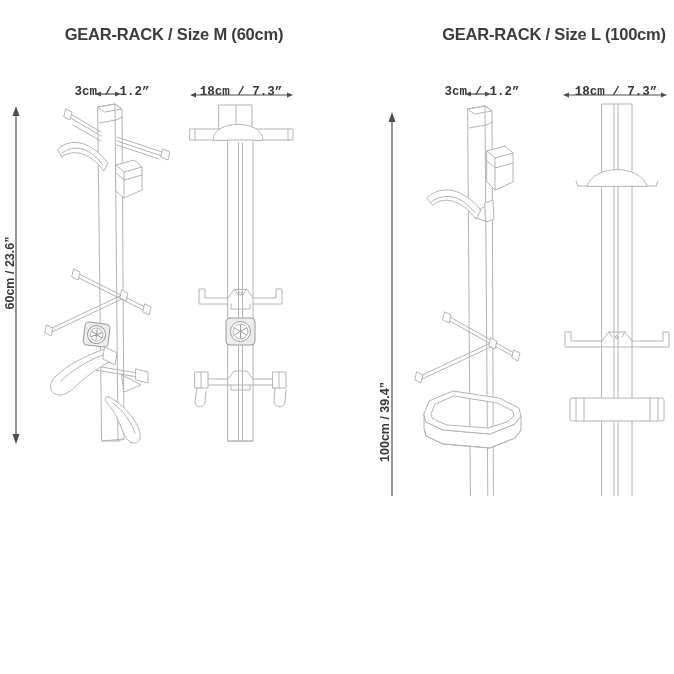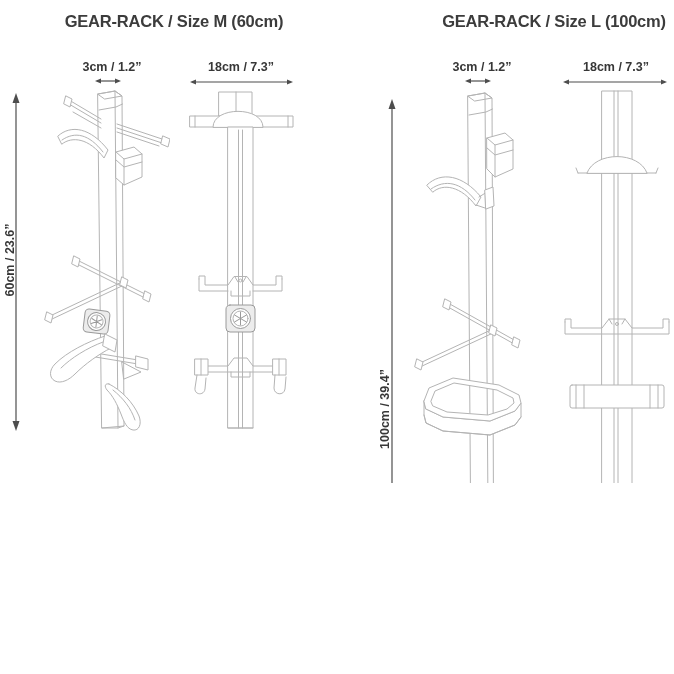--- a/index.html
+++ b/index.html
@@ -4,21 +4,21 @@
 <style>
   * { box-sizing: border-box; margin: 0; padding: 0; }
   html,body { background:#fff; }
   body { font-family: "Liberation Sans", sans-serif; }
   .canvas {
     position: relative;
     width: 674px;
     height: 480px;
     background: #ffffff;
     overflow: hidden;
-    margin: 3px auto;
+    margin: 16px auto;
   }
   .title {
     position: absolute;
     top: 9px;
     width: 260px;
     text-align: center;
     font-size: 16.5px;
     font-weight: 700;
     letter-spacing: -0.2px;
     color: #3c3c3c;
@@ -28,21 +28,21 @@
   .title.l { left: 424px; }
   .dim {
     position: absolute;
     width: 110px;
     text-align: center;
     font-size: 12.5px;
     font-weight: 600;
     color: #373737;
     white-space: nowrap;
   }
-  .dim.top { top: 57px; }
+  .dim.top { top: 69px; font-family: Liberation Mono, monospace; }
   .dim.pole-m  { left: 57px; }
   .dim.brk-m   { left: 186px; }
   .dim.pole-l  { left: 427px; }
   .dim.brk-l   { left: 561px; }
   .dim.vert {
     height: 16px;
     line-height: 16px;
     transform: rotate(-90deg);
   }
   .dim.vert.m { left: -60px; top: 249px; width: 140px; }

